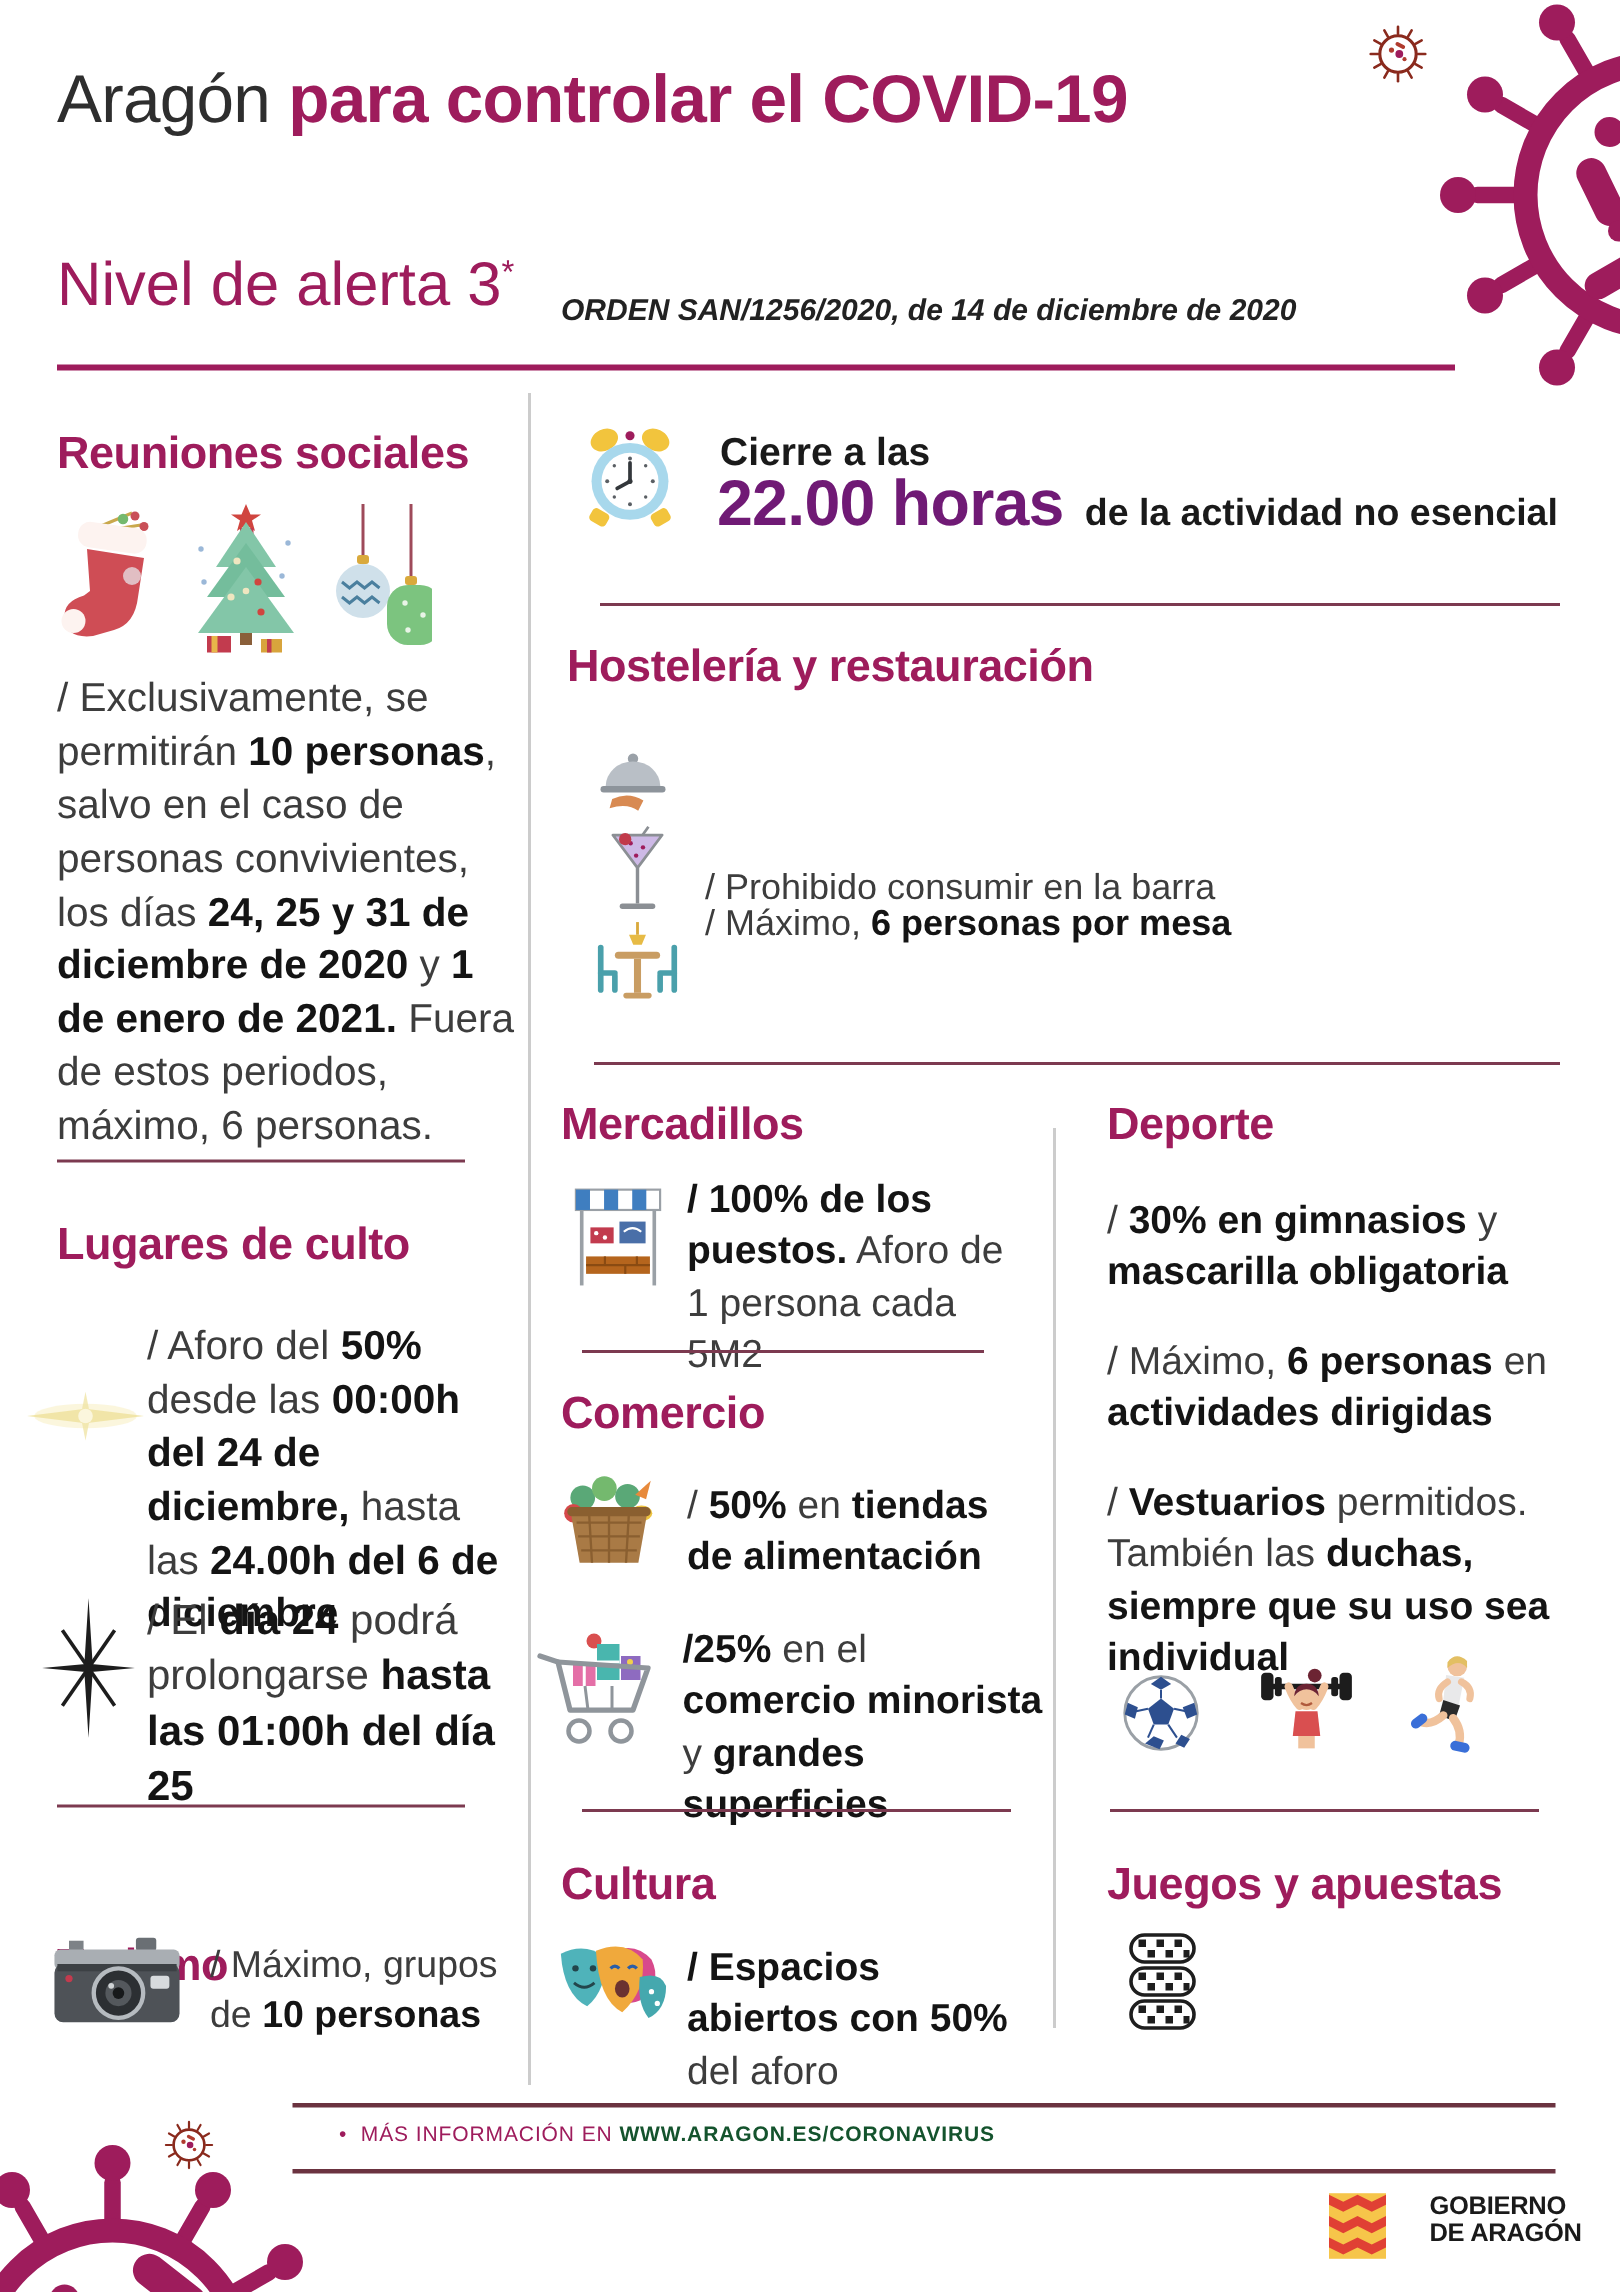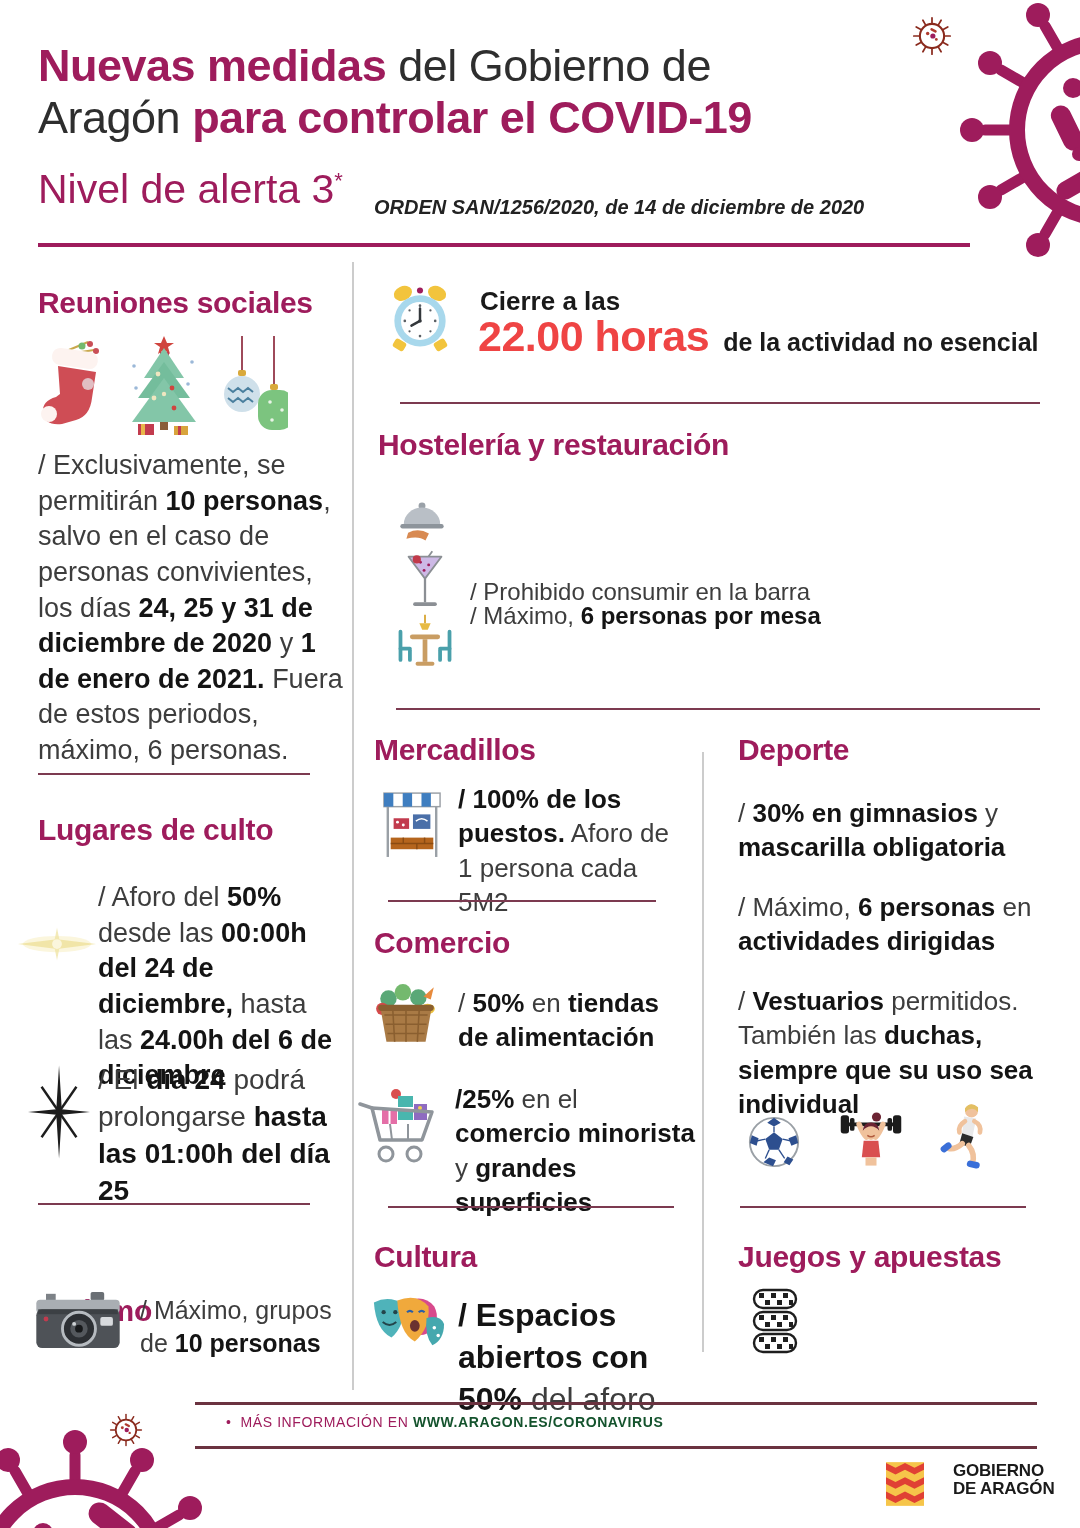--- a/index.html
+++ b/index.html
@@ -13,36 +13,35 @@
   .alert sup{font-size:22px;}
   .order{font-size:20px;font-style:italic;font-weight:700;color:#222;}
   .h2{font-size:30px;font-weight:800;color:#9e1c5c;letter-spacing:-0.3px;}
   .rule{background:#7c3a50;}
   .rule-h{background:#9e1c5c;}
   .rule-f{background:#6b3340;}
   .vline{background:#cccccc;width:2px;}
   .b{line-height:1.32;}
   .x{font-weight:800;color:#141414;}
   .clos-intro{font-size:26px;font-weight:800;color:#1a1a1a;}
-  .clos-time{font-size:43px;font-weight:800;color:#ef4444;letter-spacing:-0.5px;}
+  .clos-time{font-size:43px;font-weight:800;color:#701a75;letter-spacing:-0.5px;}
   .clos-suf{font-size:25px;font-weight:800;color:#1a1a1a;margin-left:14px;}
   .baseline{display:flex;align-items:baseline;}
   .footer-txt{font-size:14px;color:#9e1c5c;letter-spacing:0.6px;}
   .footer-txt .x{color:#14532d;font-weight:700;text-align:right;}
   .logo{display:flex;align-items:flex-start;gap:7px;}
   .logo-txt{font-size:17px;font-weight:800;color:#1a1a1a;line-height:1.05;letter-spacing:-0.2px;margin-left:22px;}
   svg{display:block;}
 </style>
 </head>
 <body>
 
 <div class="poster">
 
   <div class="abs h1" style="left:38px;top:40px;width:860px;">
-    <div><span class="mb">Nuevas medidas</span><span class="tb"> del Gobierno de</span></div>
     <div><span class="tb">Aragón </span><span class="mb">para controlar el COVID-19</span></div>
   </div>
 
   <div class="abs alert" style="left:38px;top:166px;">
     <span>Nivel de alerta 3</span><sup>*</sup>
   </div>
   <div class="abs order" style="left:374px;top:196px;">ORDEN SAN/1256/2020, de 14 de diciembre de 2020</div>
 
   <div class="abs rule-h" style="left:38px;top:243px;width:932px;height:4px;"></div>
 
@@ -366,21 +365,21 @@
       <circle cx="26" cy="24" r="2.2" fill="#23454b"></circle>
     <path d="M13 34 Q20 40 27 34" stroke="#23454b" stroke-width="2" fill="none"></path>
     <path d="M28 12 Q48 4 60 18 Q62 40 46 54 Q30 46 28 12 Z" fill="#f0a93c"></path>
     <path d="M38 24 Q41 21 44 24" stroke="#2b5ea7" stroke-width="2.2" fill="none"></path>
     <path d="M50 24 Q53 21 56 24" stroke="#2b5ea7" stroke-width="2.2" fill="none"></path>
     <ellipse cx="46" cy="38" rx="5" ry="6" fill="#6b3230"></ellipse>
     <path d="M58 30 Q72 26 76 36 Q76 52 64 58 Q56 48 58 30 Z" fill="#45a8ae"></path>
     <circle cx="66" cy="40" r="1.8" fill="#fff"></circle>
       <circle cx="70" cy="48" r="1.8" fill="#fff"></circle>
   </svg>
-  <p class="abs b" style="left:458px;top:1294px;width:232px;font-size:32px;margin:0;">
+  <p class="abs b" style="left:458px;top:1294px;width:232px;font-size:26px;margin:0;">
     <span class="x">/ Espacios abiertos con 50%</span><span> del aforo</span>
   </p>
 
   <div class="abs h2" style="left:738px;top:733px;">Deporte</div>
   <p class="abs b" style="left:738px;top:796px;width:316px;font-size:26px;margin:0;">
     <span>/ </span><span class="x">30% en gimnasios</span><span> y </span><span class="x">mascarilla obligatoria</span>
   </p>
   <p class="abs b" style="left:738px;top:890px;width:316px;font-size:26px;margin:0;">
     <span>/ Máximo, </span><span class="x">6 personas</span><span> en </span><span class="x">actividades dirigidas</span>
   </p>

